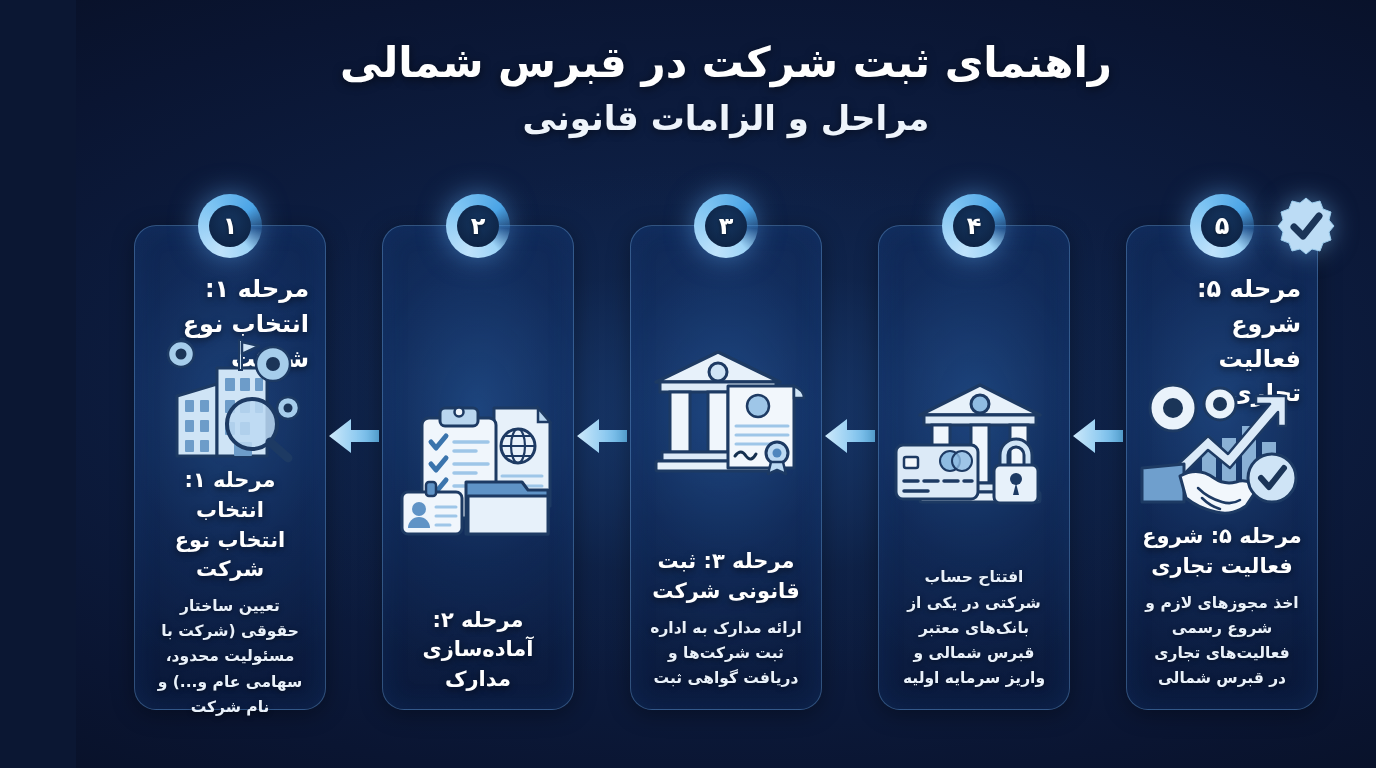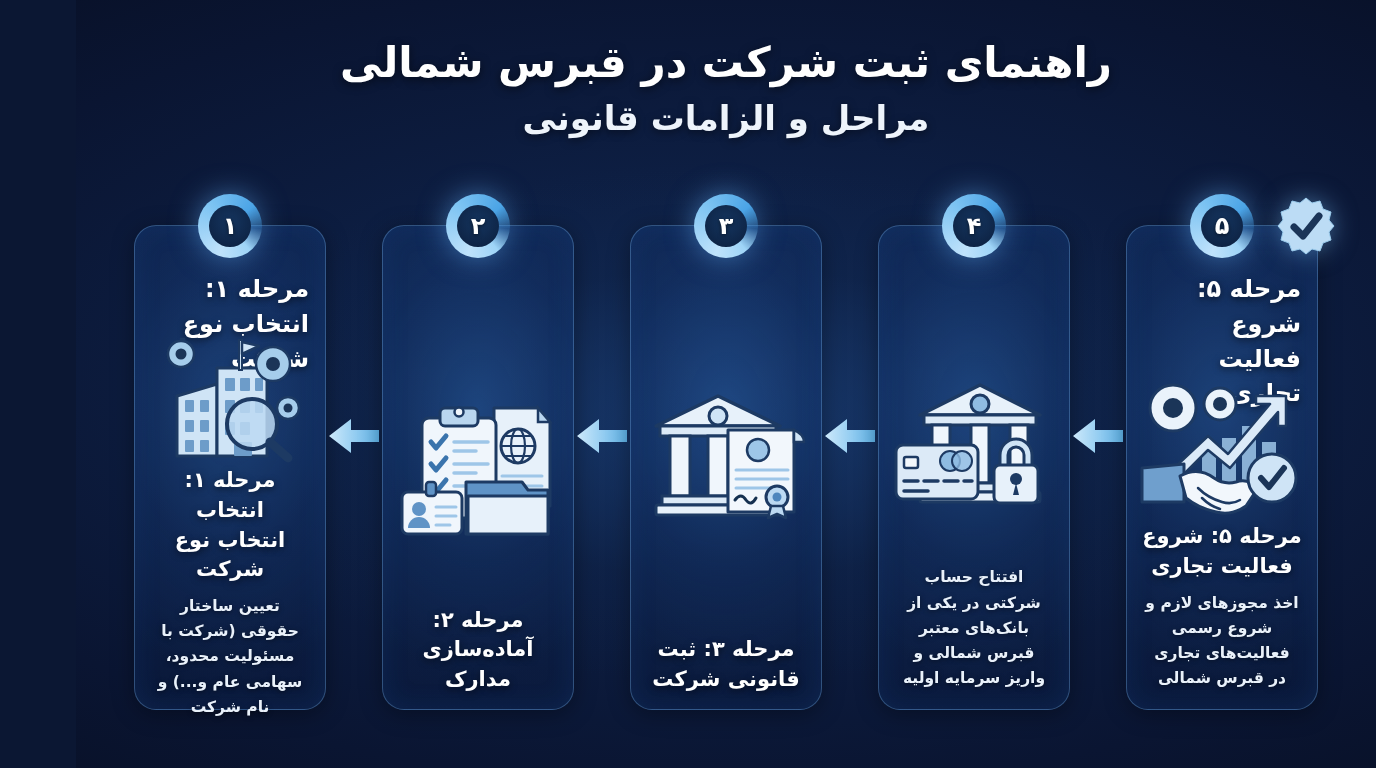--- a/index.html
+++ b/index.html
@@ -337,20 +337,21 @@
             <line x1="90" y1="89" x2="142" y2="89"></line>
             <line x1="90" y1="98" x2="126" y2="98"></line>
           </g>
           <path d="M89 110 q6 -8 11 0 q5 7 10 -2" fill="none" stroke="#15304f" stroke-width="3" stroke-linecap="round"></path>
           <circle cx="131" cy="107" r="11" fill="#bcd9f2" stroke="#1d3a63" stroke-width="3"></circle>
           <circle cx="131" cy="107" r="4.5" fill="#4f86bd"></circle>
           <path d="M125 116 L122 128 L131 124 L140 128 L137 116 Z" fill="#bcd9f2" stroke="#1d3a63" stroke-width="2.5" stroke-linejoin="round"></path>
         </svg>
       </div>
       <div class="card-title">مرحله ۳: ثبت<br>قانونی شرکت</div>
+      <div class="card-desc">ارائه مدارک به اداره ثبت شرکت‌ها و دریافت گواهی ثبت</div>
     </div>
 
     <div class="arrow">
       <svg width="50" height="38" viewBox="0 0 50 38">
         <defs>
             <linearGradient id="ag3" x1="0" y1="0" x2="1" y2="0">
           <stop offset="0%" stop-color="#5fb3e8"></stop>
               <stop offset="100%" stop-color="#cde9fb"></stop>
         </linearGradient>
           </defs>

